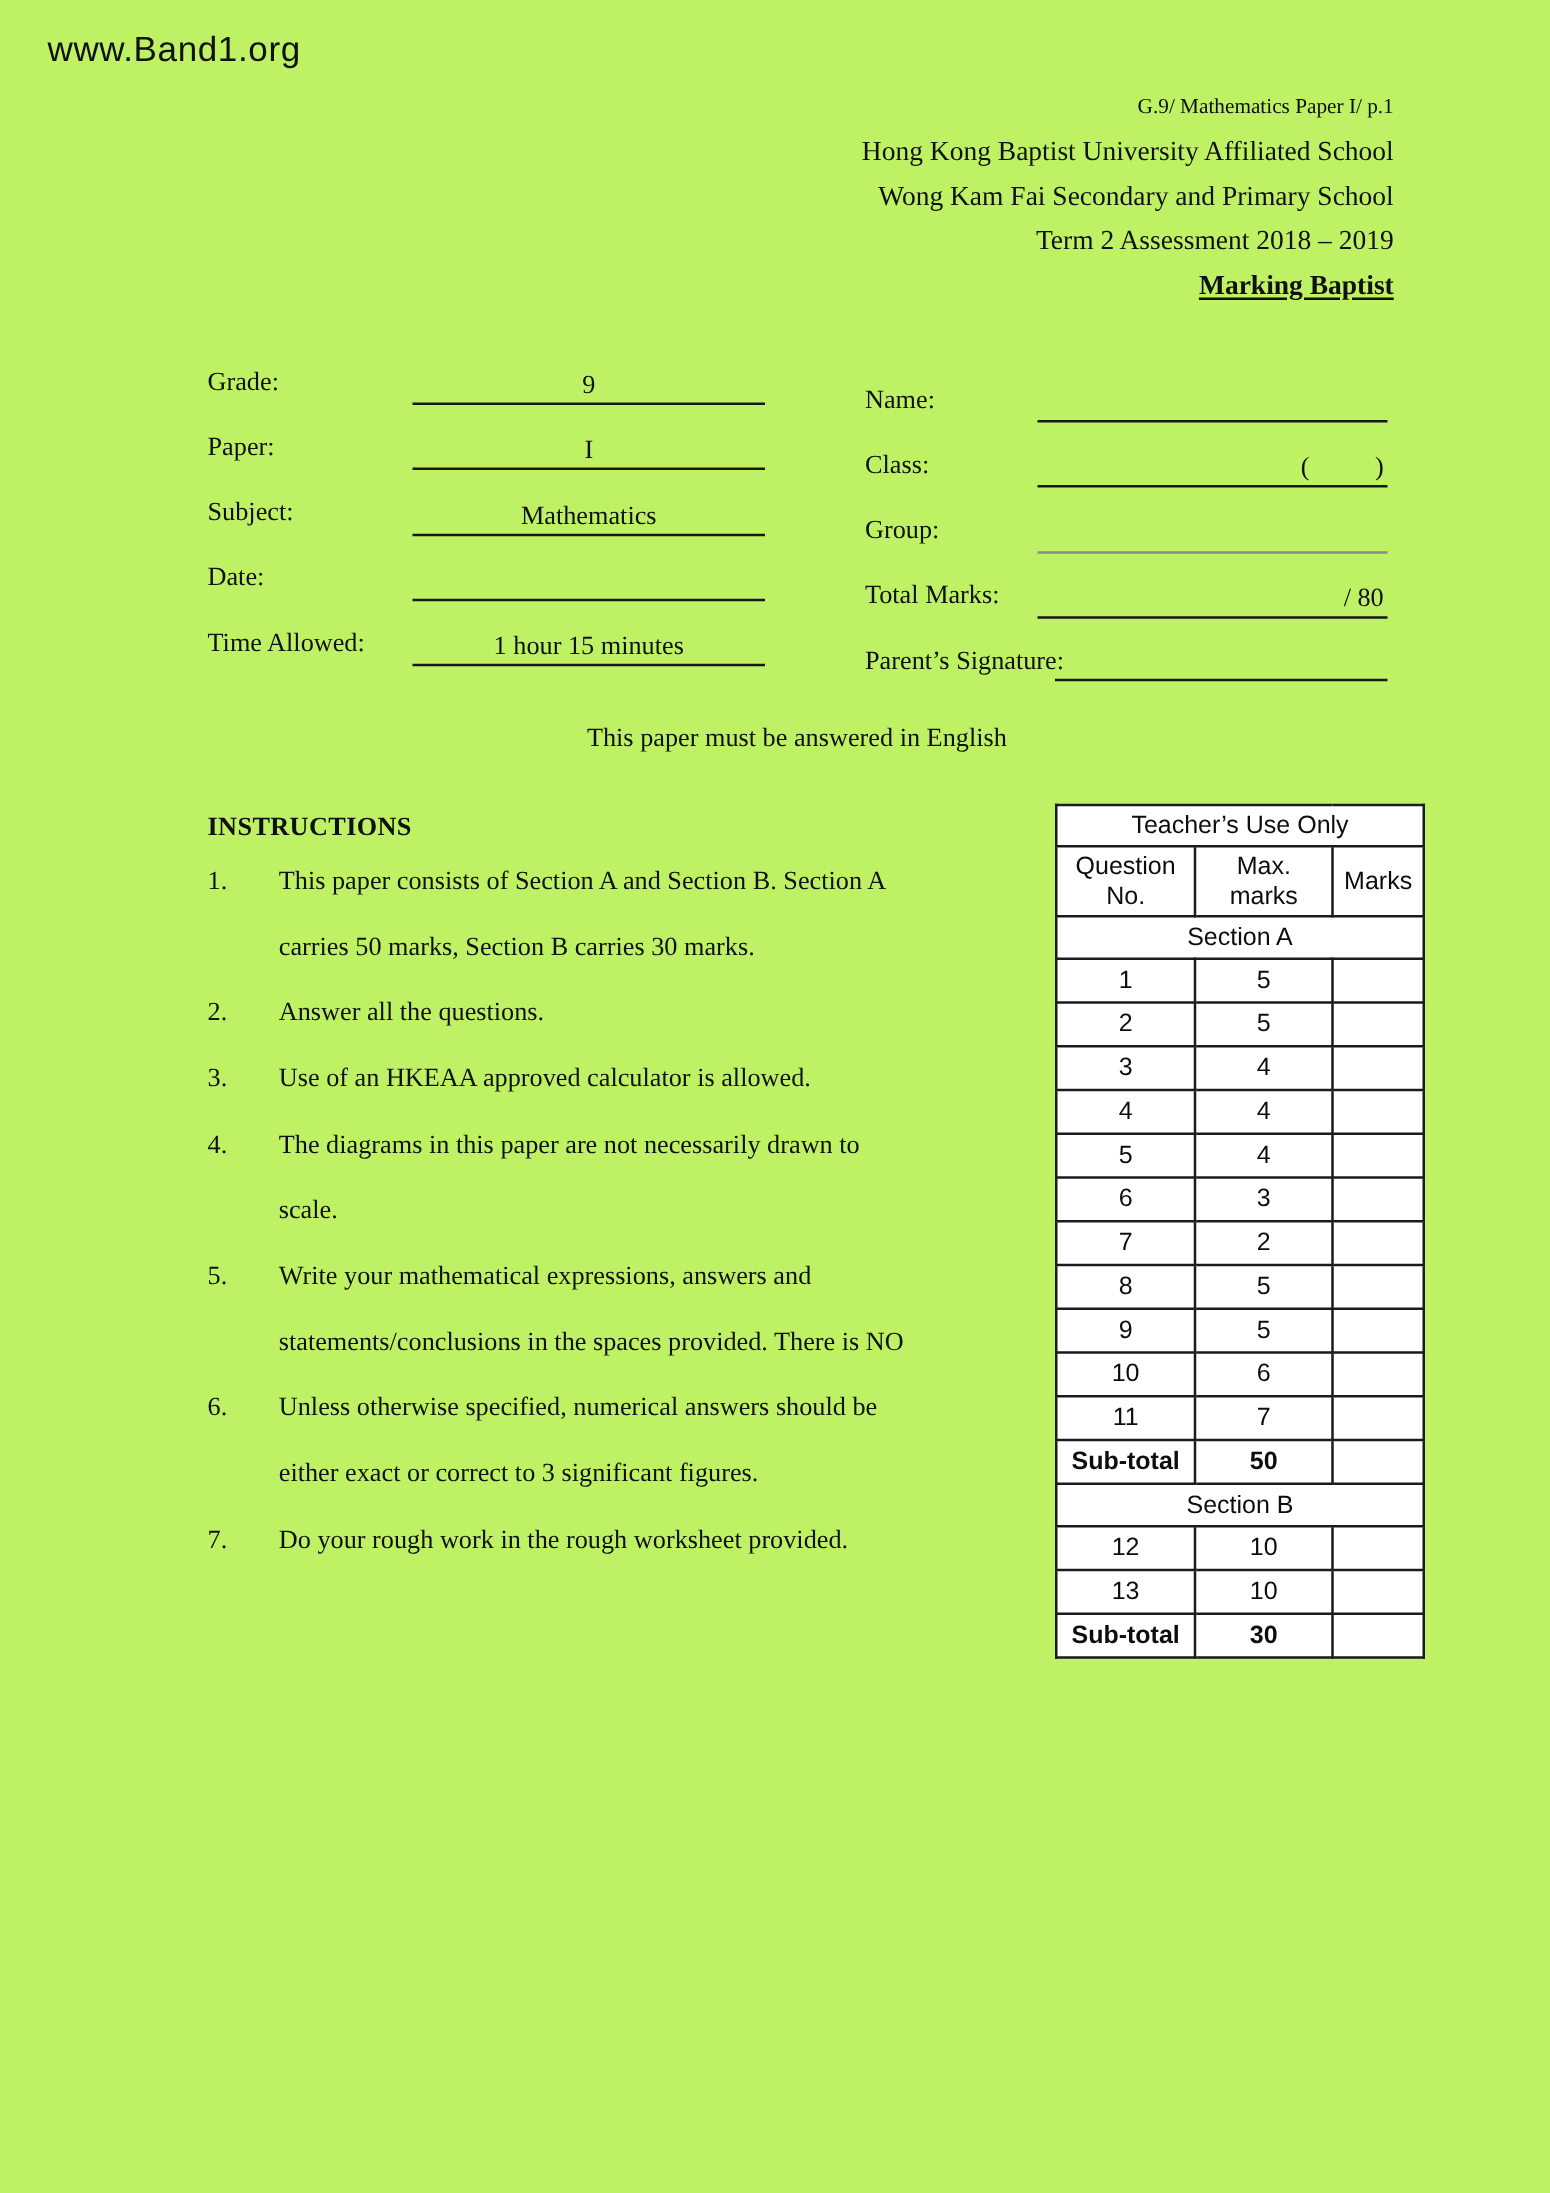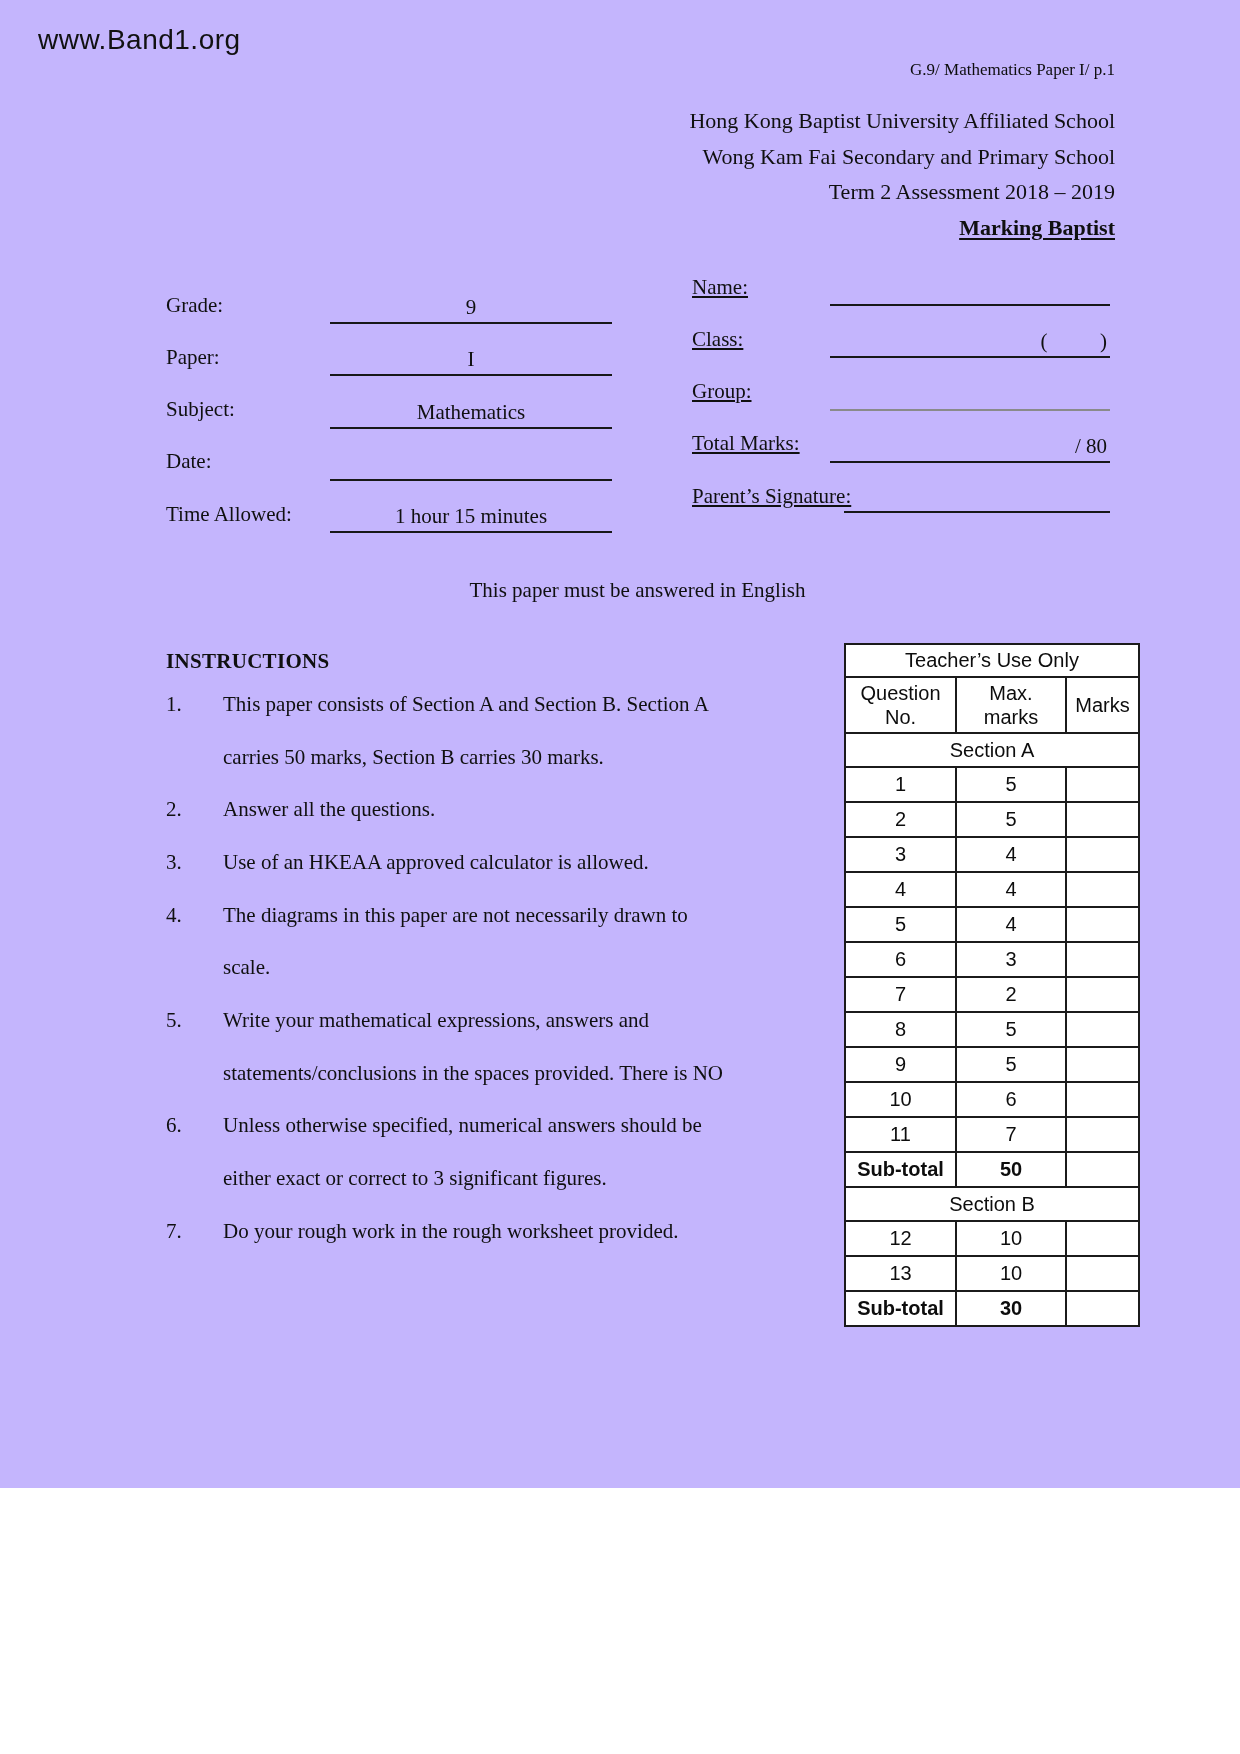--- a/index.html
+++ b/index.html
@@ -1,37 +1,37 @@
 <!DOCTYPE html>
 <html><head>
 <meta charset="utf-8">
 <style>
   html,body{margin:0;padding:0;background:#ffffff;}
   #page{
     position:relative;
     width:1240px;
-    height:1488px;
-    background:#c4b5fd;
+    height:1754px;
+    background:#bef264;
     color:#101010;
     font-family:"Liberation Serif","DejaVu Serif",serif;
     overflow:hidden;
   }
   
   .watermark{
     position:absolute;
     left:38px; top:24px;
     font-family:"Liberation Sans","DejaVu Sans",sans-serif;
     font-size:28px;
     color:#111;
     letter-spacing:0.5px;
   }
   
   .page-header{
     position:absolute;
-    right:125px; top:60px;
+    right:125px; top:75px;
     font-size:17px;
     color:#0d0d0d;
   }
   
   .title-block{
     position:absolute;
     left:160px; top:103px;
     width:955px;
     text-align:right;
   }
@@ -42,21 +42,21 @@
   }
   .doc-type{
     font-weight:bold;
     text-decoration:underline;
     text-decoration-thickness:2px;
     text-underline-offset:3px;
   }
   
   .form-col{position:absolute;}
   #form-left{left:166px; top:286px; width:446px;}
-  #form-right{left:692px; top:268px; width:418px;text-decoration:underline;}
+  #form-right{left:692px; top:300px; width:418px;}
   .form-row{
     display:flex;
     align-items:center;
     height:38px;
     margin-bottom:14.3px;
     font-size:21px;
   }
   .form-label{flex:none; white-space:nowrap;}
   #form-left .form-label{width:164px;}
   #form-right .form-label{width:138px;}

